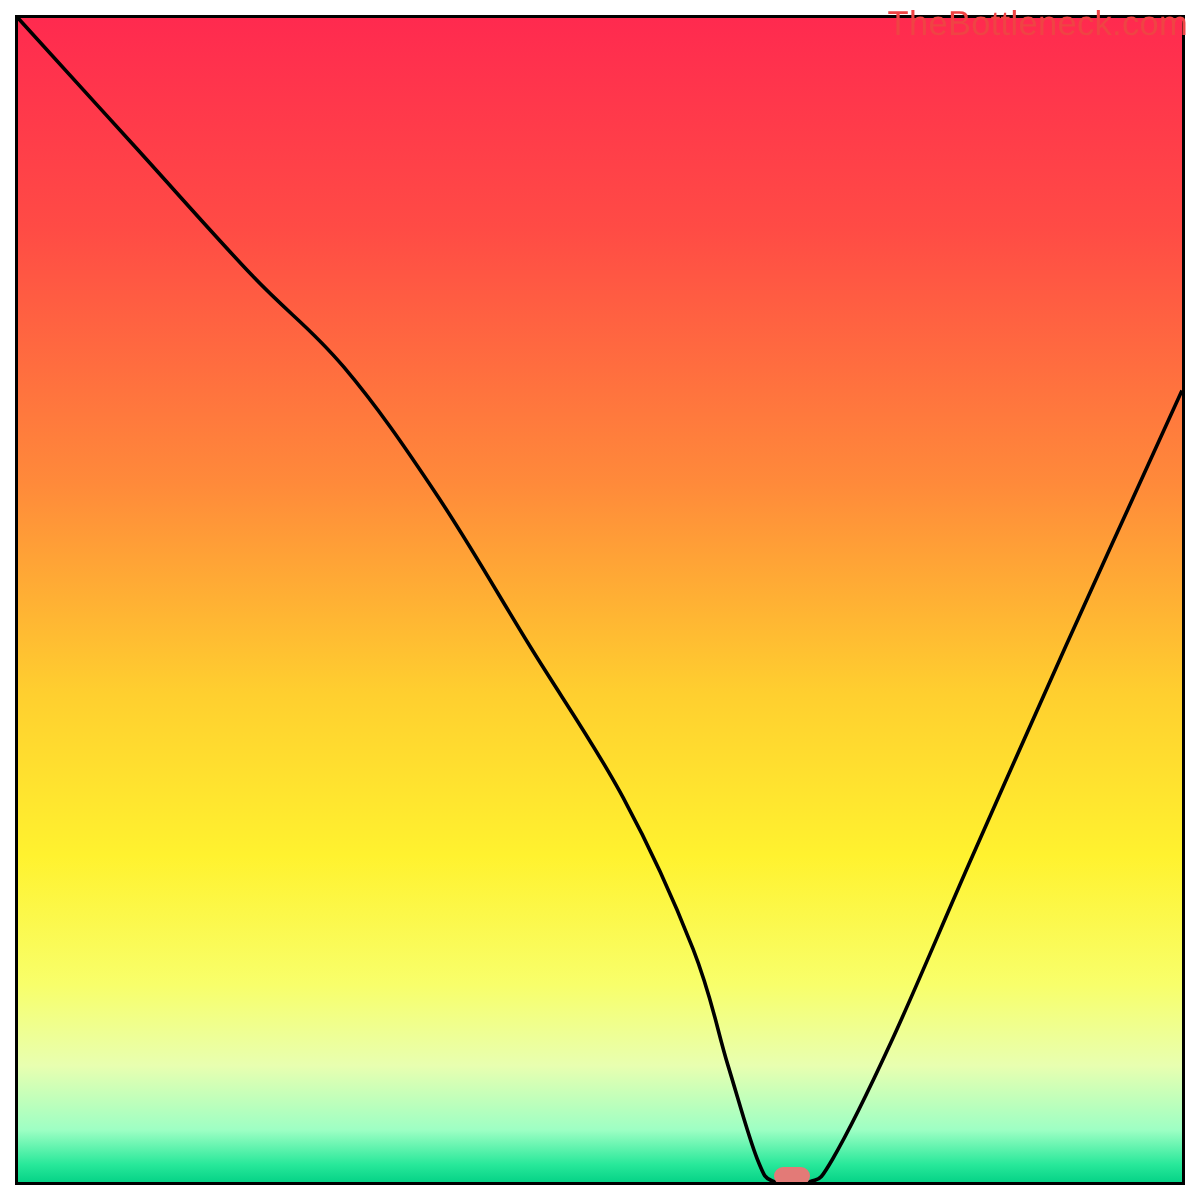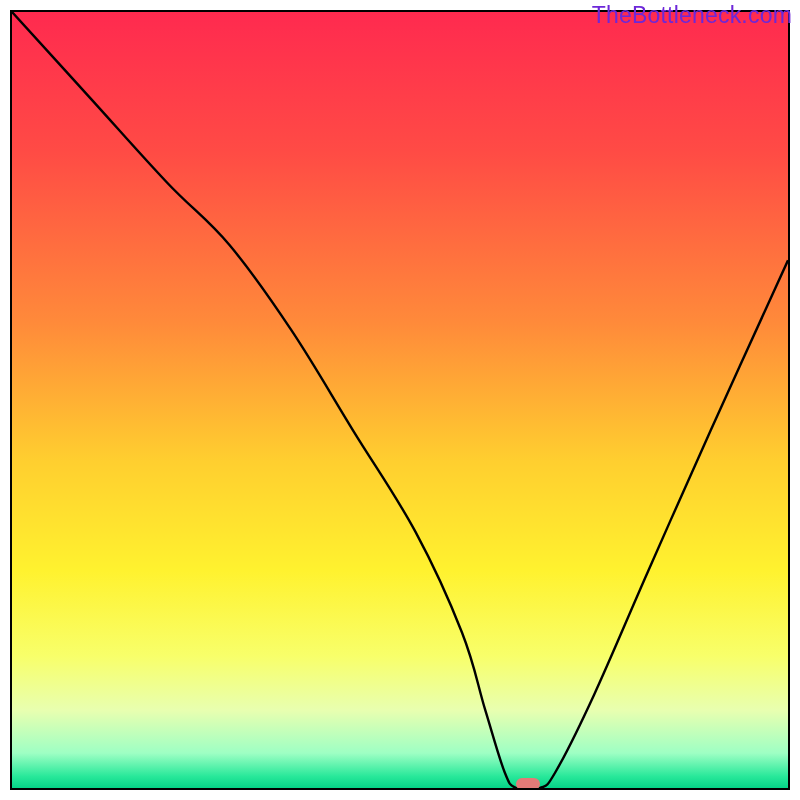--- a/index.html
+++ b/index.html
@@ -15,21 +15,21 @@
     width: 800px;
     height: 800px;
     background: #ffffff;
   }
   .watermark {
     position: absolute;
     top: 2px;
     right: 8px;
     font-size: 23px;
     font-weight: 500;
-    color: #6d28d9;
+    color: #ef4444;
     z-index: 5;
     letter-spacing: 0.2px;
   }
   .plot-frame {
     position: absolute;
     left: 10px;
     top: 10px;
     width: 780px;
     height: 780px;
     border: 2px solid #000;

